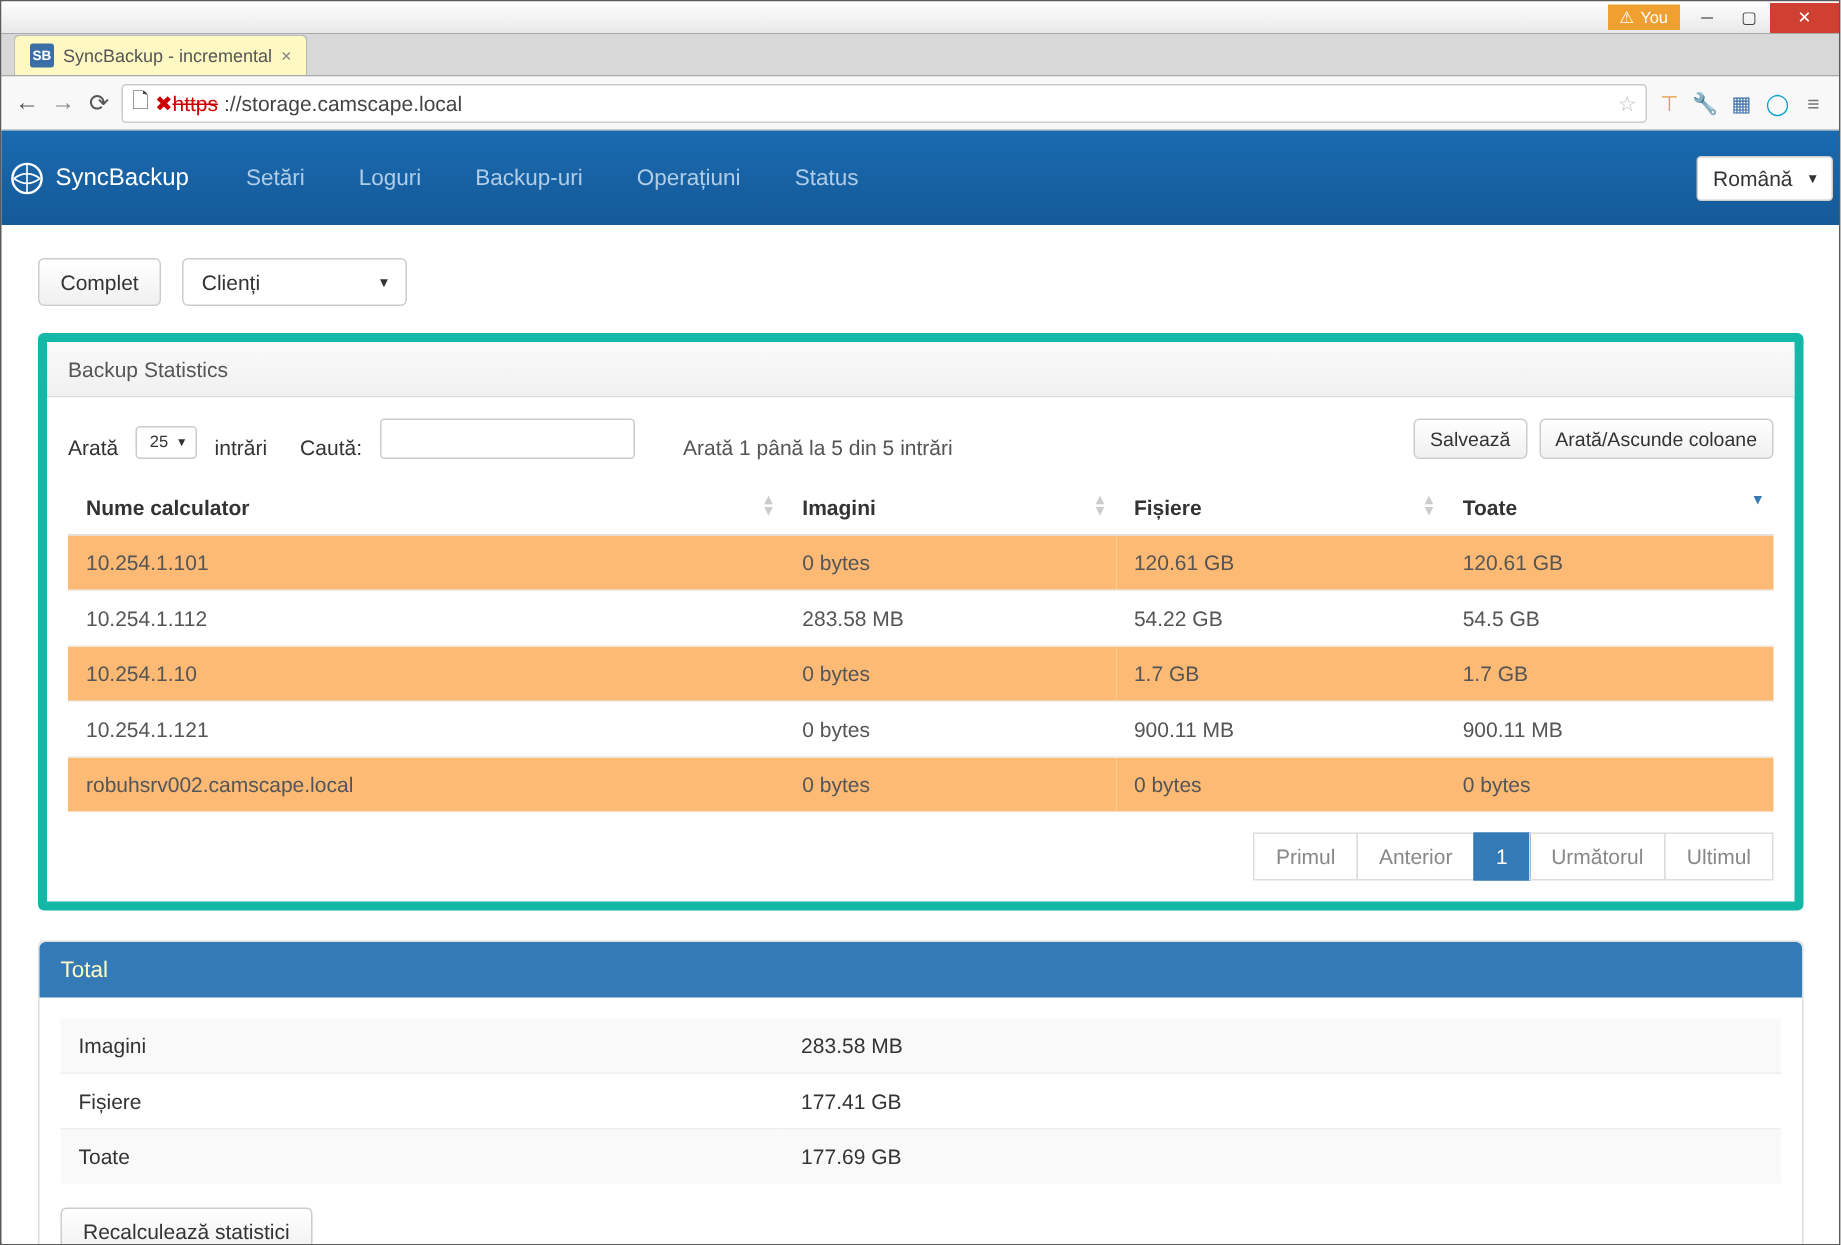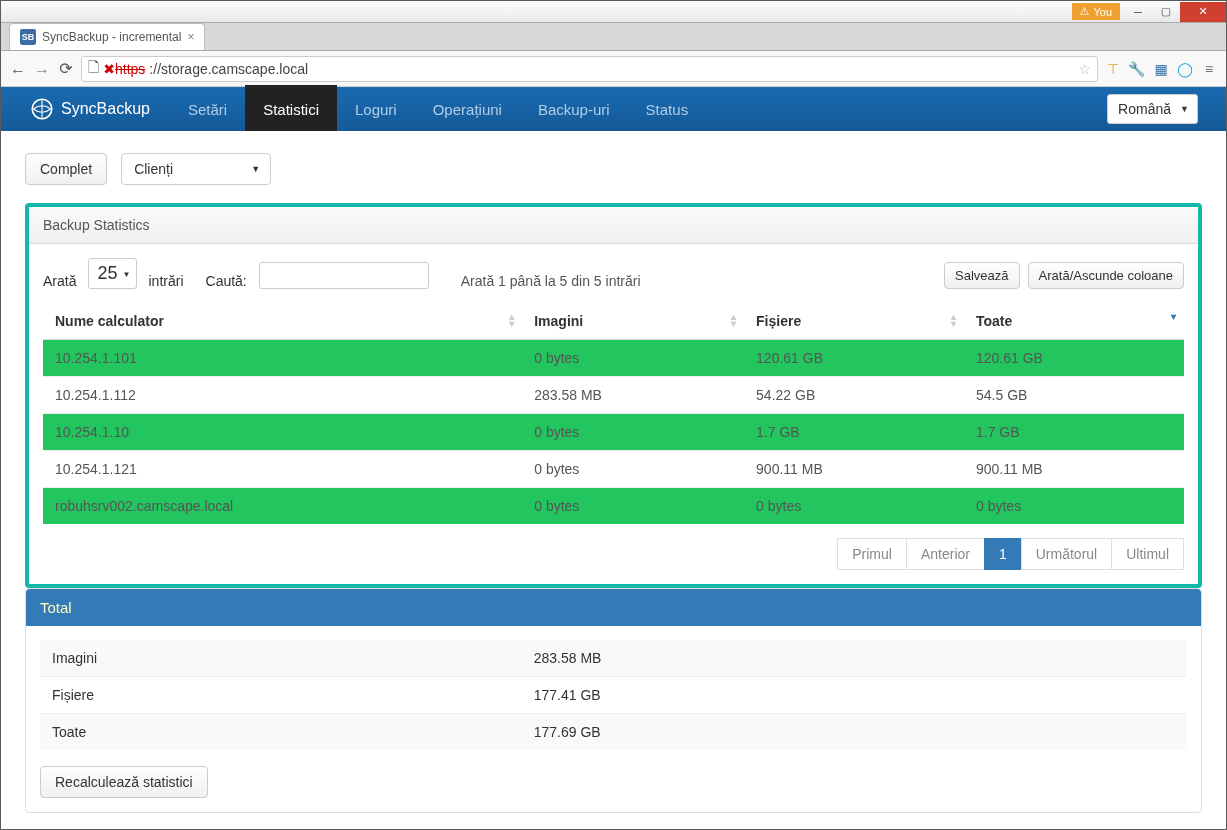--- a/index.html
+++ b/index.html
@@ -5,65 +5,65 @@
 * { box-sizing: border-box; margin: 0; padding: 0; }
 body { font-family: "Helvetica Neue", Helvetica, Arial, sans-serif; font-size: 14px; color: #333; background: #a6a6a6; }
 
 
 .window { width: 1227px; height: 830px; background: #fff; display: flex; flex-direction: column; border: 1px solid #5a5a5a; }
 .titlebar { height: 22px; background: linear-gradient(#fff, #e8e8e8); display: flex; align-items: center; justify-content: flex-end; border-bottom: 1px solid #aaa; }
 .titlebar .user { background: #f0a030; color: #fff; font-size: 11px; padding: 2px 8px; display: flex; align-items: center; gap: 4px; margin-right: 4px; }
 .titlebar .winbtn { width: 28px; height: 20px; display: flex; align-items: center; justify-content: center; font-size: 11px; color: #444; }
 .titlebar .winbtn.close { background: #d04030; color: #fff; width: 46px; }
 .tabstrip { height: 28px; background: #d8d8d8; display: flex; align-items: flex-end; padding-left: 8px; border-bottom: 1px solid #aaa; }
-.tab { background: #ffffff; border: 1px solid #bbb; border-bottom: none; border-radius: 4px 4px 0 0; padding: 5px 10px; font-size: 12px; display: flex; align-items: center; gap: 6px; color: #555; }
+.tab { background: #fef9c3; border: 1px solid #bbb; border-bottom: none; border-radius: 4px 4px 0 0; padding: 5px 10px; font-size: 12px; display: flex; align-items: center; gap: 6px; color: #555; }
 .tab .favicon { width: 16px; height: 16px; background: #3a6ea5; color: #fff; font-size: 9px; font-weight: bold; display: flex; align-items: center; justify-content: center; border-radius: 2px; }
 .tab .tabclose { color: #888; cursor: pointer; }
 .addrbar { height: 36px; background: #f8f8f8; display: flex; align-items: center; padding: 0 8px; gap: 6px; border-bottom: 1px solid #ccc; }
 .navicon { width: 18px; height: 18px; color: #888; display: flex; align-items: center; justify-content: center; font-size: 16px; }
 .navicon.active { color: #555; }
 .urlbox { flex: 1; border: 1px solid #ccc; border-radius: 3px; height: 26px; display: flex; align-items: center; padding: 0 6px; font-size: 14px; color: #444; gap: 4px; background: #fff; }
 .urlbox .httpsbad { color: #c00; text-decoration: line-through; }
 .urlbox .star { color: #bbb; }
 .exticon { width: 18px; height: 18px; display: flex; align-items: center; justify-content: center; }
 
 
-.appnav { height: 44px; background: linear-gradient(#1a6ab0, #145a98); display: flex; align-items: center; padding: 0 28px; color: #c8dcf0; }
+.appnav { height: 63px; background: linear-gradient(#1a6ab0, #145a98); display: flex; align-items: center; padding: 0 4px; color: #c8dcf0; }
 .logo { display: flex; align-items: center; gap: 6px; color: #fff; font-size: 16px; margin-right: 20px; }
 .logo svg { width: 26px; height: 26px; }
 .navitem { padding: 16px 18px; color: #b0cde8; font-size: 15px; cursor: pointer; }
 .navitem.active { background: #222; color: #fff; }
 .langsel { margin-left: auto; background: #fff; border: 1px solid #ccc; border-radius: 3px; padding: 6px 26px 6px 10px; font-size: 14px; position: relative; color: #333; }
 .langsel::after { content: "▼"; font-size: 9px; position: absolute; right: 8px; top: 50%; transform: translateY(-50%); }
 
 
 .content { flex: 1; background: #fff; padding: 22px 24px; overflow: auto; }
 .toprow { display: flex; gap: 14px; margin-bottom: 18px; }
 .btn { background: linear-gradient(#fff, #f0f0f0); border: 1px solid #ccc; border-radius: 4px; padding: 7px 14px; font-size: 14px; color: #333; cursor: pointer; }
 .btn.small { padding: 5px 10px; font-size: 13px; }
 .selectbox { background: #fff; border: 1px solid #ccc; border-radius: 4px; padding: 7px 28px 7px 12px; font-size: 14px; position: relative; min-width: 150px; }
 .selectbox::after { content: "▼"; font-size: 9px; position: absolute; right: 10px; top: 50%; transform: translateY(-50%); }
 
-.panel { border: 4px solid #14b8a6; border-radius: 4px; }
+.panel { border: 6px solid #14b8a6; border-radius: 4px; margin-bottom: 20px; }
 .panel-head { background: linear-gradient(#fafafa, #f0f0f0); border-bottom: 1px solid #ddd; padding: 10px 14px; font-size: 14px; color: #555; border-radius: 4px 4px 0 0; }
 .panel-body { padding: 14px; }
 
 .controlsrow { display: flex; align-items: flex-end; gap: 12px; margin-bottom: 14px; }
-.smallsel { border: 1px solid #ccc; border-radius: 3px; padding: 4px 18px 4px 8px; font-size: 18px; position: relative; }
+.smallsel { border: 1px solid #ccc; border-radius: 3px; padding: 4px 18px 4px 8px; font-size: 11px; position: relative; }
 .smallsel::after { content: "▼"; font-size: 8px; position: absolute; right: 5px; top: 50%; transform: translateY(-50%); }
 .searchinp { border: 1px solid #ccc; border-radius: 3px; padding: 5px 8px; width: 170px; font-size: 13px; }
 .infotext { margin-left: 20px; color: #555; }
 .controlsrow .right { margin-left: auto; display: flex; gap: 8px; }
 
 .datatable { width: 100%; border-collapse: collapse; }
 .datatable th { text-align: left; padding: 10px 12px; border-bottom: 1px solid #ddd; font-weight: bold; font-size: 14px; position: relative; }
 .datatable th .sorter { position: absolute; right: 8px; color: #ccc; font-size: 10px; line-height: 7px; }
 .datatable th .sorter.active { color: #337ab7; }
 .datatable td { padding: 10px 12px; border-top: 1px solid #eee; color: #555; font-size: 14px; }
-.datatable tr.odd td { background: #22c55e; }
+.datatable tr.odd td { background: #fdba74; }
 
 .pagination { display: flex; justify-content: flex-end; margin-top: 14px; }
 .pagination .pbtn { border: 1px solid #ddd; padding: 7px 14px; color: #888; font-size: 14px; cursor: pointer; margin-left: -1px; }
 .pagination .pbtn.active { background: #337ab7; color: #fff; border-color: #337ab7; }
 
 .totalpanel { border: 1px solid #ddd; border-radius: 4px; }
 .totalhead { background: #337ab7; color: #fef9c3; padding: 10px 14px; border-radius: 4px 4px 0 0; font-size: 15px; }
 .totalpanel .panel-body { padding: 14px; }
 .totaltable { width: 100%; border-collapse: collapse; margin-bottom: 16px; }
 .totaltable td { padding: 10px 12px; border-top: 1px solid #eee; font-size: 14px; }
@@ -116,24 +116,23 @@
 
   <div class="appnav">
     <div class="logo">
       <svg viewBox="0 0 24 24">
           <circle cx="12" cy="12" r="9" fill="none" stroke="#fff" stroke-width="1.5"></circle>
           <path d="M4 12 Q12 6 20 12 M4 12 Q12 18 20 12 M12 3 V21" fill="none" stroke="#fff" stroke-width="1"></path>
         </svg>
       <span>SyncBackup</span>
     </div>
     <div class="navitem">Setări</div>
-    <div class="navitem active">Statistici</div>
     <div class="navitem">Loguri</div>
+    <div class="navitem">Backup-uri</div>
     <div class="navitem">Operațiuni</div>
-    <div class="navitem">Backup-uri</div>
     <div class="navitem">Status</div>
     <div class="langsel">Română</div>
   </div>
 
   <div class="content">
     <div class="toprow">
       <button class="btn">Complet</button>
       <div class="selectbox">Clienți</div>
     </div>
 

